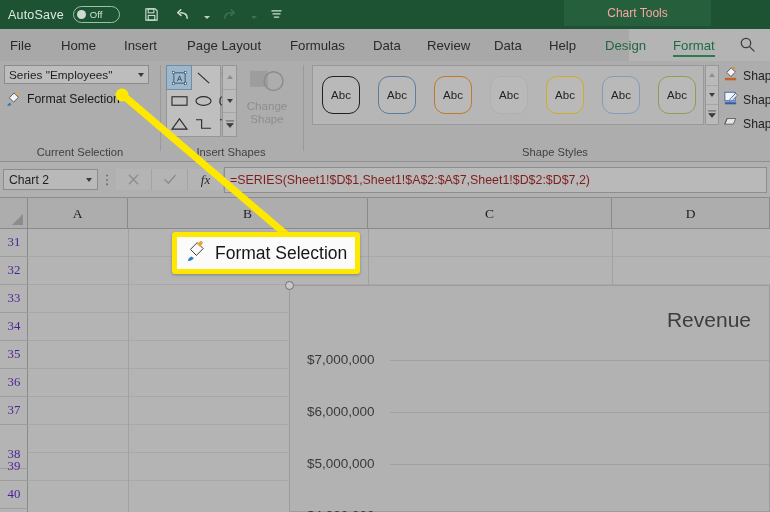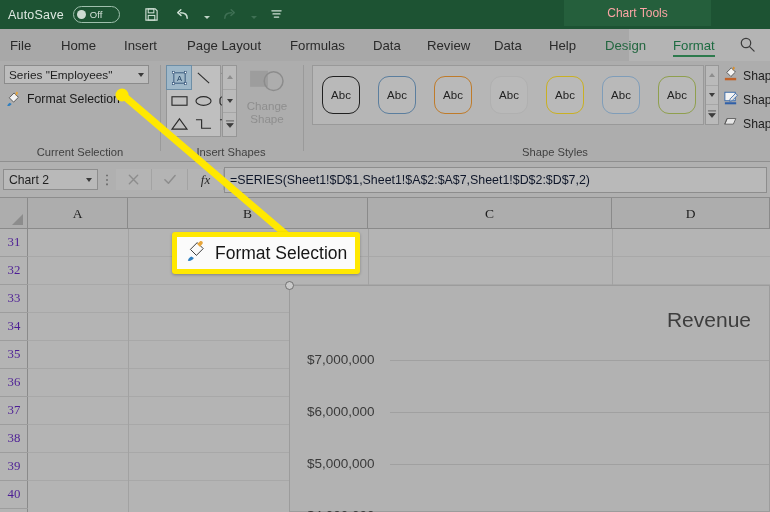--- a/index.html
+++ b/index.html
@@ -177,21 +177,21 @@
   .fbar-btns { display:flex; align-items:center; height:21px; }
   .fb-btn {
     width: 36px; height: 21px; background:#b4b4b4;
     display:flex; align-items:center; justify-content:center;
     color:#8d8d8d; font-size: 14px; border-right: 1px solid #a3a3a3;
   }
   .fb-btn.fx { color:#2b2b2b; font-style: italic; font-size: 13px; font-family:"Liberation Serif",serif;}
   .formula-input {
     flex: 1; height: 21px; background: #b9b9b9; border: 1px solid #8d8d8d;
     margin-right: 3px; display: flex; align-items: center; padding: 12px 5px;
-    font-size: 12.4px; color: #0f172a;
+    font-size: 12.4px; color: #7f1d1d;
   }
 
   
   .grid { position: absolute; left:0; top:198px; width:770px; height:314px; background:#b4b4b4; }
   .colhdr { position:absolute; left:0; top:0; width:770px; height:31px; background:#adadad; border-bottom:1px solid #8a8a8a;}
   .corner { position:absolute; left:0; top:0; width:28px; height:31px; border-right:1px solid #8a8a8a; }
   .corner i {
     position:absolute; right:4px; bottom:4px; width:0;height:0;
     border-left:11px solid transparent; border-bottom:11px solid #8c8c8c;
   }
@@ -507,21 +507,21 @@
       <div class="colcell" style="left:612px; width:158px">D</div>
     </div>
     <div class="rowhdr">
       <div class="rowcell" style="top:0px">31</div>
       <div class="rowcell" style="top:28px">32</div>
       <div class="rowcell" style="top:56px">33</div>
       <div class="rowcell" style="top:84px">34</div>
       <div class="rowcell" style="top:112px">35</div>
       <div class="rowcell" style="top:140px">36</div>
       <div class="rowcell" style="top:168px">37</div>
-      <div class="rowcell" style="top:196px">38</div>
+      <div class="rowcell" style="top:212px">38</div>
       <div class="rowcell" style="top:224px">39</div>
       <div class="rowcell" style="top:252px">40</div>
     </div>
     <div class="gridlines">
       <div class="hline" style="top:27px"></div>
       <div class="hline" style="top:55px"></div>
       <div class="hline" style="top:83px"></div>
       <div class="hline" style="top:111px"></div>
       <div class="hline" style="top:139px"></div>
       <div class="hline" style="top:167px"></div>

